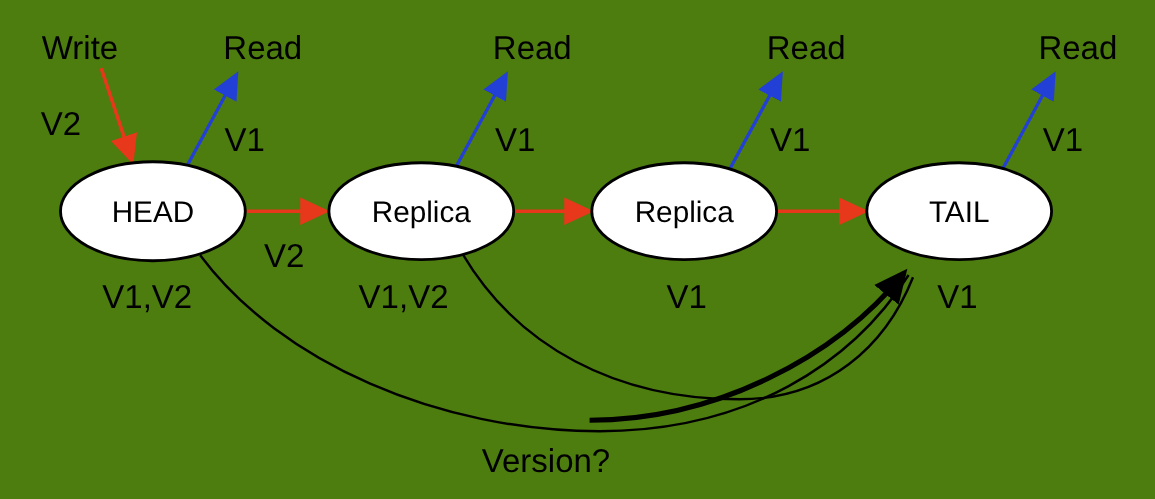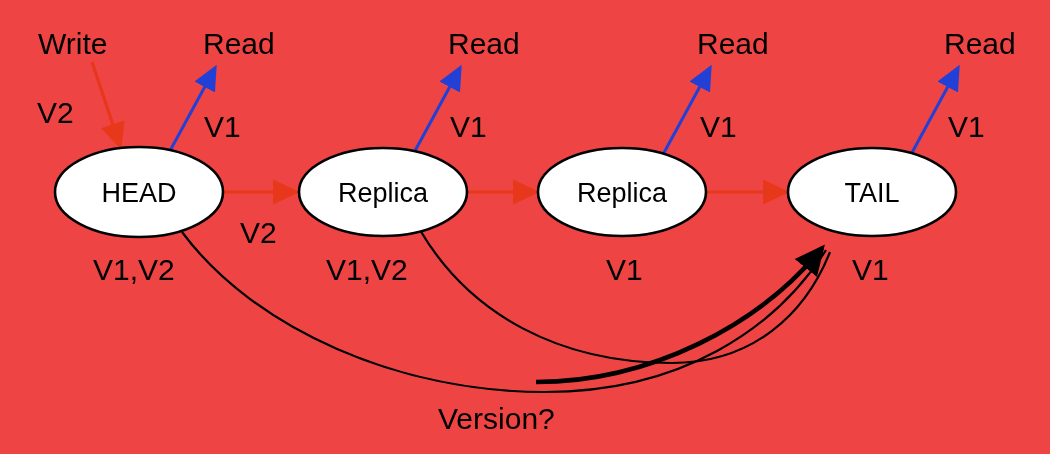--- a/index.html
+++ b/index.html
@@ -7,21 +7,21 @@
     padding: 0;
     background: #ffffff;
   }
   body {
     font-family: "Liberation Sans", sans-serif;
   }
   #canvas {
     position: relative;
     width: 1050px;
     height: 454px;
-    background: #ef4444;
+    background: #4d7c0f;
     overflow: hidden;
   }
   svg#diagram {
     display: block;
     width: 1050px;
     height: 454px;
   }
   .node-ellipse {
     fill: #ffffff;
     stroke: #000000;

